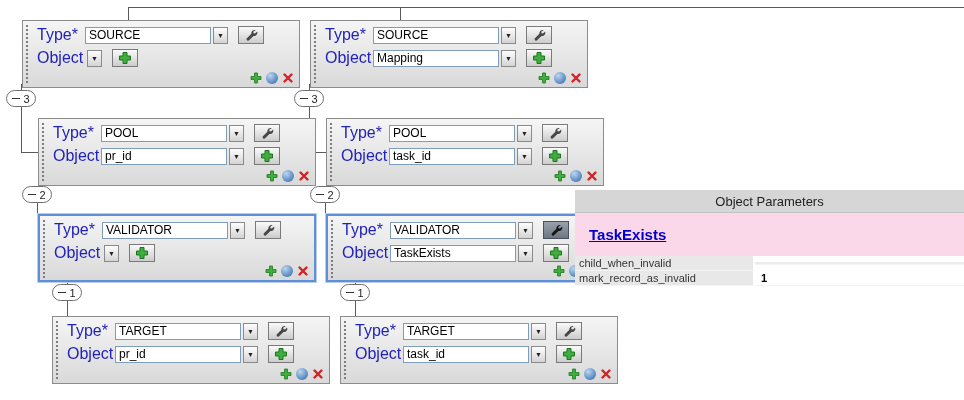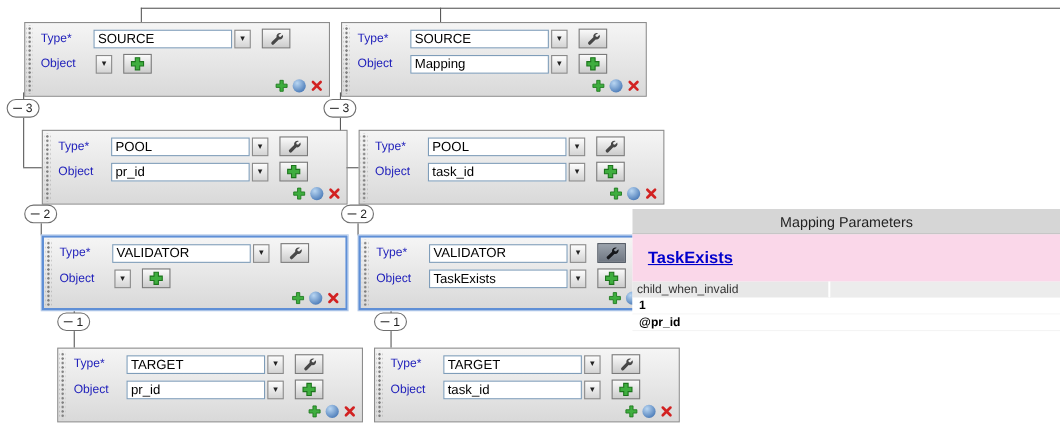--- a/index.html
+++ b/index.html
@@ -12,21 +12,21 @@
   .vline { position:absolute; width:1px; background:#5a5a5a; }
 
   
   .panel { position:absolute; width:278px; height:68px; border:1px solid #8c8c8c;
            background:linear-gradient(#f5f5f5,#d9d9d9); }
   .panel.selected { border:2px solid #5f8fd6; box-shadow:0 0 0 1px #b9cdea; }
   .grip { position:absolute; left:1px; top:2px; bottom:2px; width:6px;
           background-image:radial-gradient(circle, #7d7d7d 1px, transparent 1.2px);
           background-size:4px 4px; background-position:1px 1px; }
   .prow { display:flex; align-items:center; height:18px; margin:5px 0 0 14px; }
-  .lbl { width:48px; color:#2222bb; font-size:11px; }
+  .lbl { width:48px; color:#2222bb; font-size:16px; }
   .combo { width:126px; height:17px; background:#fff; border:1px solid #7f9db9;
            display:inline-flex; align-items:center; padding-left:3px; overflow:hidden; }
   .ctext { font-size:12px; color:#000; white-space:nowrap; }
   .dd-btn { width:15px; height:17px; margin-left:2px; border:1px solid #8a8a8a;
             background:linear-gradient(#fdfdfd,#d4d4d4); display:inline-flex;
             align-items:center; justify-content:center; cursor:pointer; }
   .dd-glyph { font-size:7px; color:#222; line-height:1; }
   .tool-btn { width:26px; height:18px; margin-left:10px; border:1px solid #7a7a7a;
               background:linear-gradient(#fafafa,#cccccc); display:inline-flex;
               align-items:center; justify-content:center; cursor:pointer; }
@@ -48,21 +48,21 @@
           font-size:11px; color:#222; cursor:pointer; }
   .pill-dash { width:8px; height:1px; background:#333; }
 
   
   .map-params { position:absolute; font-size:11px; background:#fff; }
   .mp-header { height:23px; background:#d6d6d6; border-bottom:1px solid #c2c2c2;
                display:flex; align-items:center; justify-content:center;
                font-size:13px; color:#222; }
   .mp-pink { height:43px; background:#fad7e9; display:flex; align-items:center; padding-left:14px; }
   .mp-link { color:#0000cc; font-weight:bold; font-size:15px; text-decoration:underline; cursor:pointer; }
-  .mp-row { display:flex; height:15px; }
+  .mp-row { display:flex; height:15px;align-items:center; }
   .mp-name { width:180px; background:#e8e8e8; padding:1px 4px; color:#333;
              border-right:2px solid #fff; border-bottom:1px solid #f4f4f4;
              white-space:nowrap; overflow:hidden; }
   .mp-value { flex:1; font-weight:bold; color:#000; padding:1px 6px;
               background:#fff; border-bottom:1px solid #f4f4f4; }
   .mp-value.dim { background:#ececec; }
 </style>
 </head>
 <body>
 
@@ -465,32 +465,32 @@
       <span class="mini">
           <svg viewBox="0 0 12 12">
             <path class="x-path" d="M2.5 2.5 L9.5 9.5 M9.5 2.5 L2.5 9.5"></path>
           </svg>
         </span>
     </div>
   </div>
 
   <div class="map-params" style="left:575px;top:190px;width:389px">
     <div class="mp-header">
-      <span>Mapping Parameters</span>
+      <span>Object Parameters</span>
     </div>
     <div class="mp-pink">
       <span class="mp-link">TaskExists</span>
     </div>
     <div class="mp-rows">
       <div class="mp-row">
         <div class="mp-name">child_when_invalid</div>
         <div class="mp-value dim"></div>
       </div>
       <div class="mp-row">
+        <div class="mp-name">mark_record_as_invalid</div>
         <div class="mp-value">1</div>
       </div>
       <div class="mp-row">
-        <div class="mp-value">@pr_id</div>
       </div>
     </div>
   </div>
 
 </div>
 
 </body></html>

